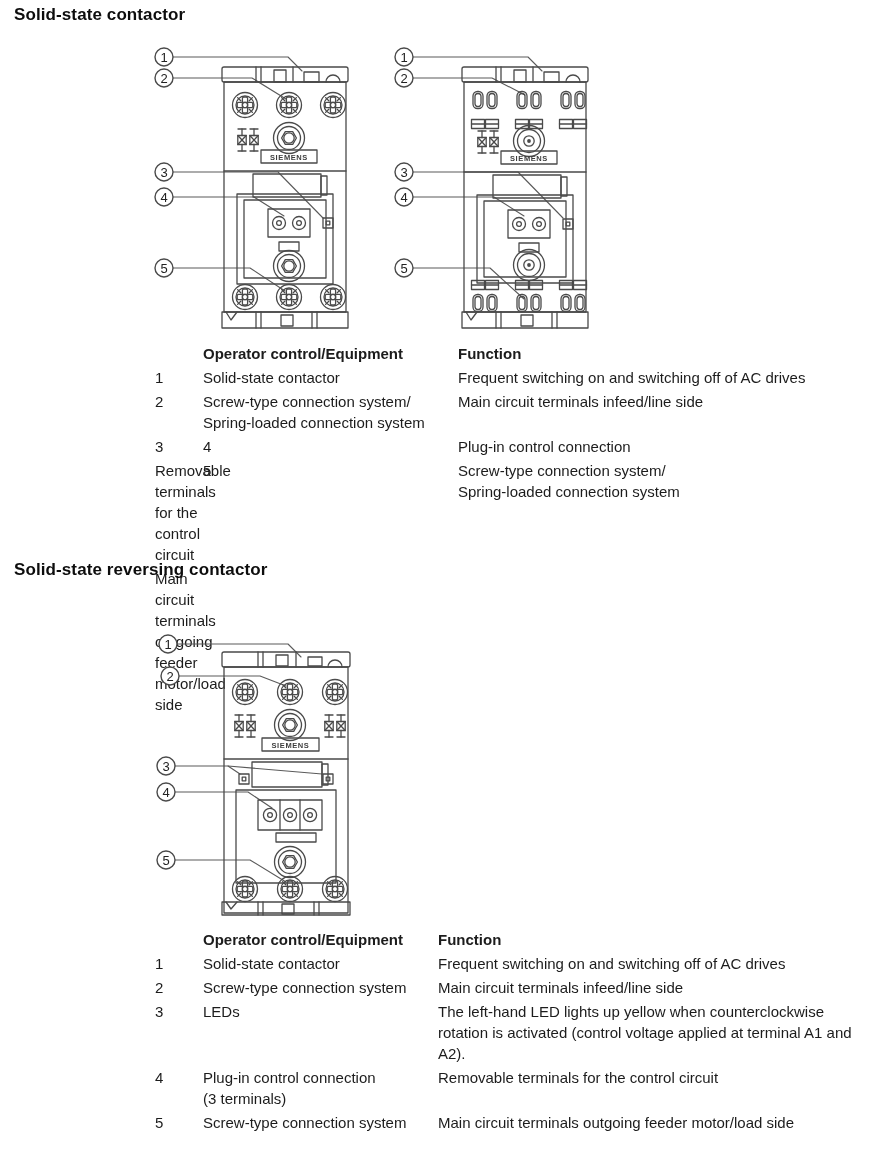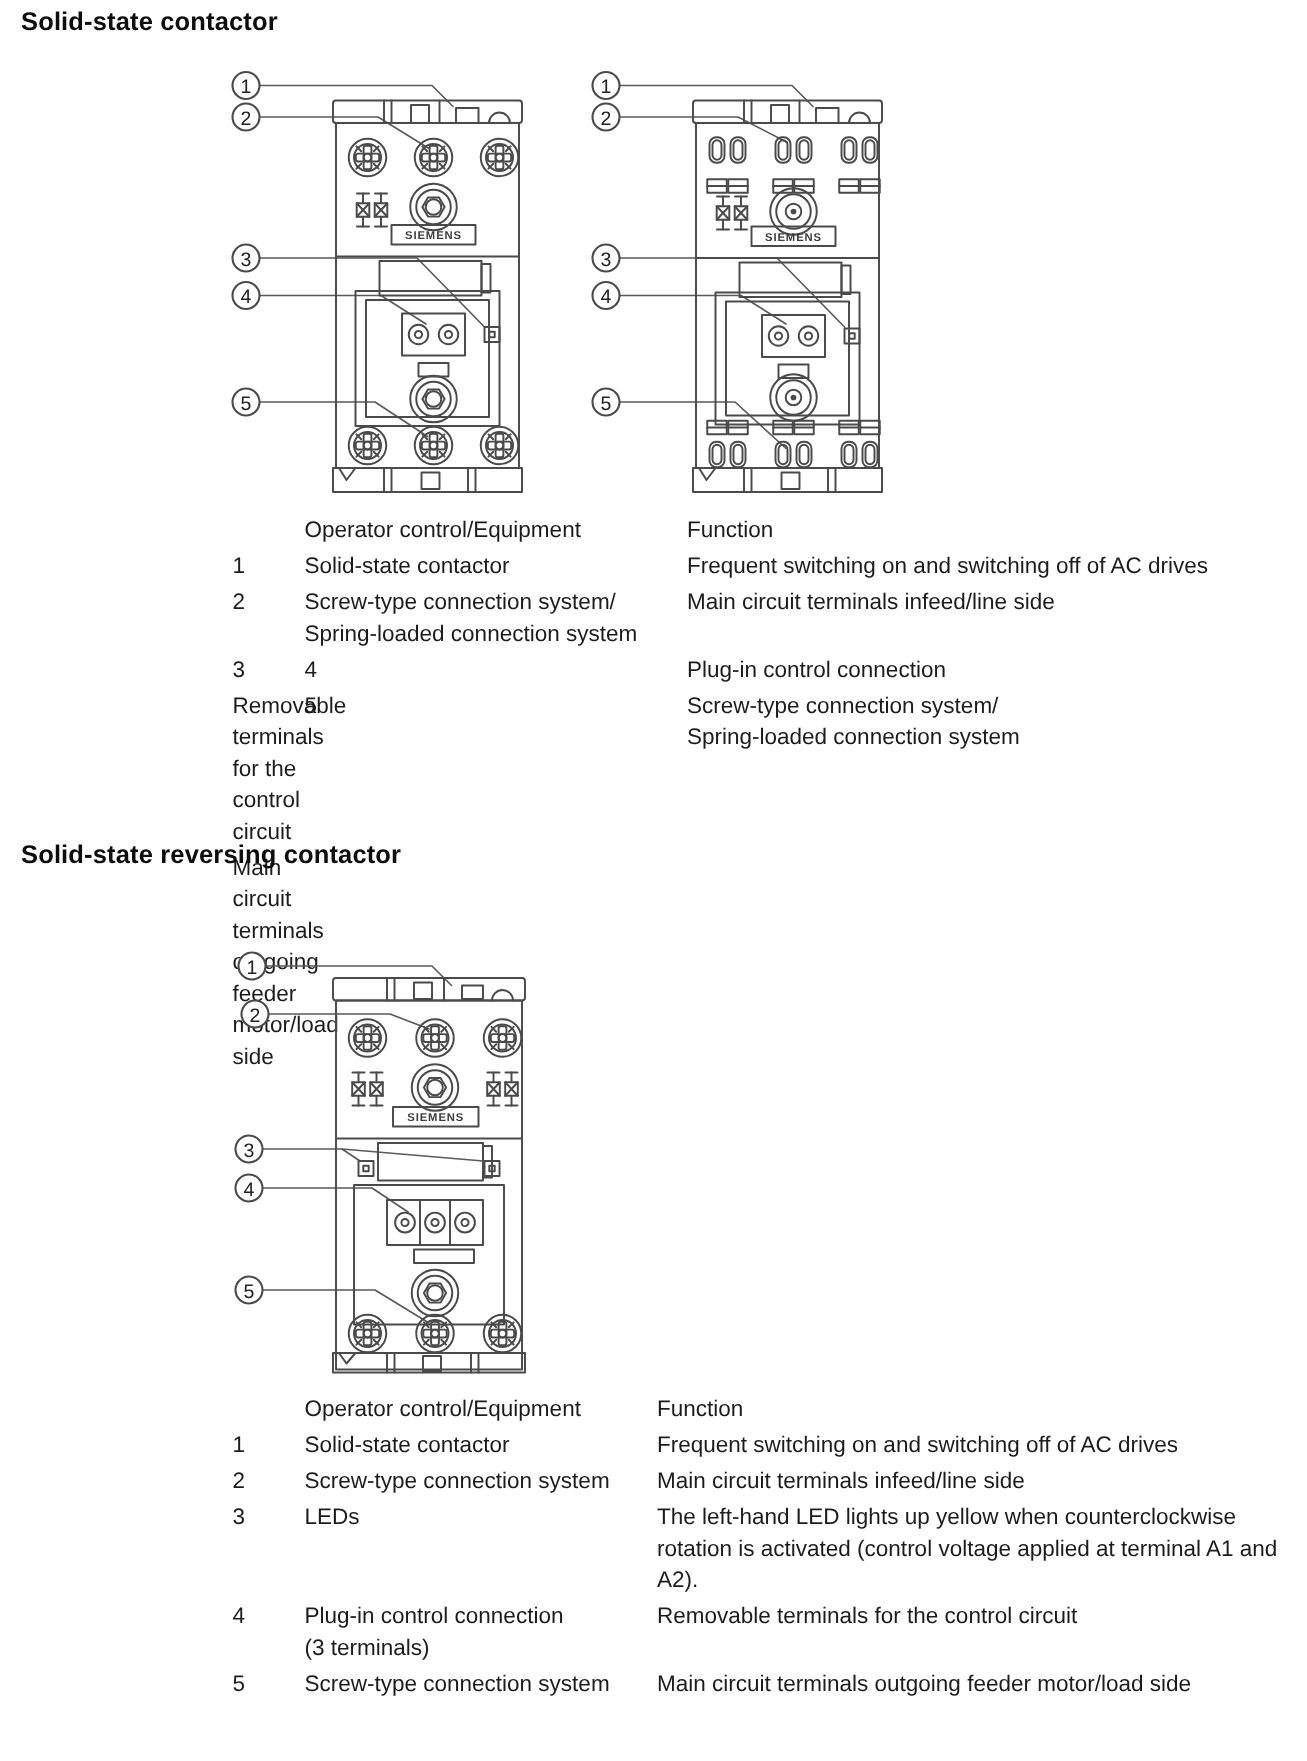--- a/index.html
+++ b/index.html
@@ -13,21 +13,21 @@
     font-size:17px;font-weight:700;color:#0d0d0d;letter-spacing:.1px;
   }
   
   .ftable{
     position:absolute;display:grid;row-gap:3px;
     font-size:15px;line-height:21px;color:#1c1c1c;
   }
   .t1{grid-template-columns:48px 255px 372px;}
   .t2{grid-template-columns:48px 235px 428px;}
   .tc{min-height:21px;}
-  .tc.head{font-weight:400;}
+  .tc.head{font-weight:700;}
   .tc p{margin:0 0 5px 0;}
   .tc p:last-child{margin-bottom:0;}
   
   svg.diag{position:absolute;width:240px;height:300px;overflow:visible;}
   svg.diag rect,svg.diag circle,svg.diag line,svg.diag polyline,
   svg.diag path,svg.diag polygon,svg.diag use{
     fill:none;stroke:#4a4a4a;stroke-width:1.3;
     stroke-linejoin:round;stroke-linecap:round;
   }
   svg.diag .leader{stroke:#5a5a5a;stroke-width:1.1;}

